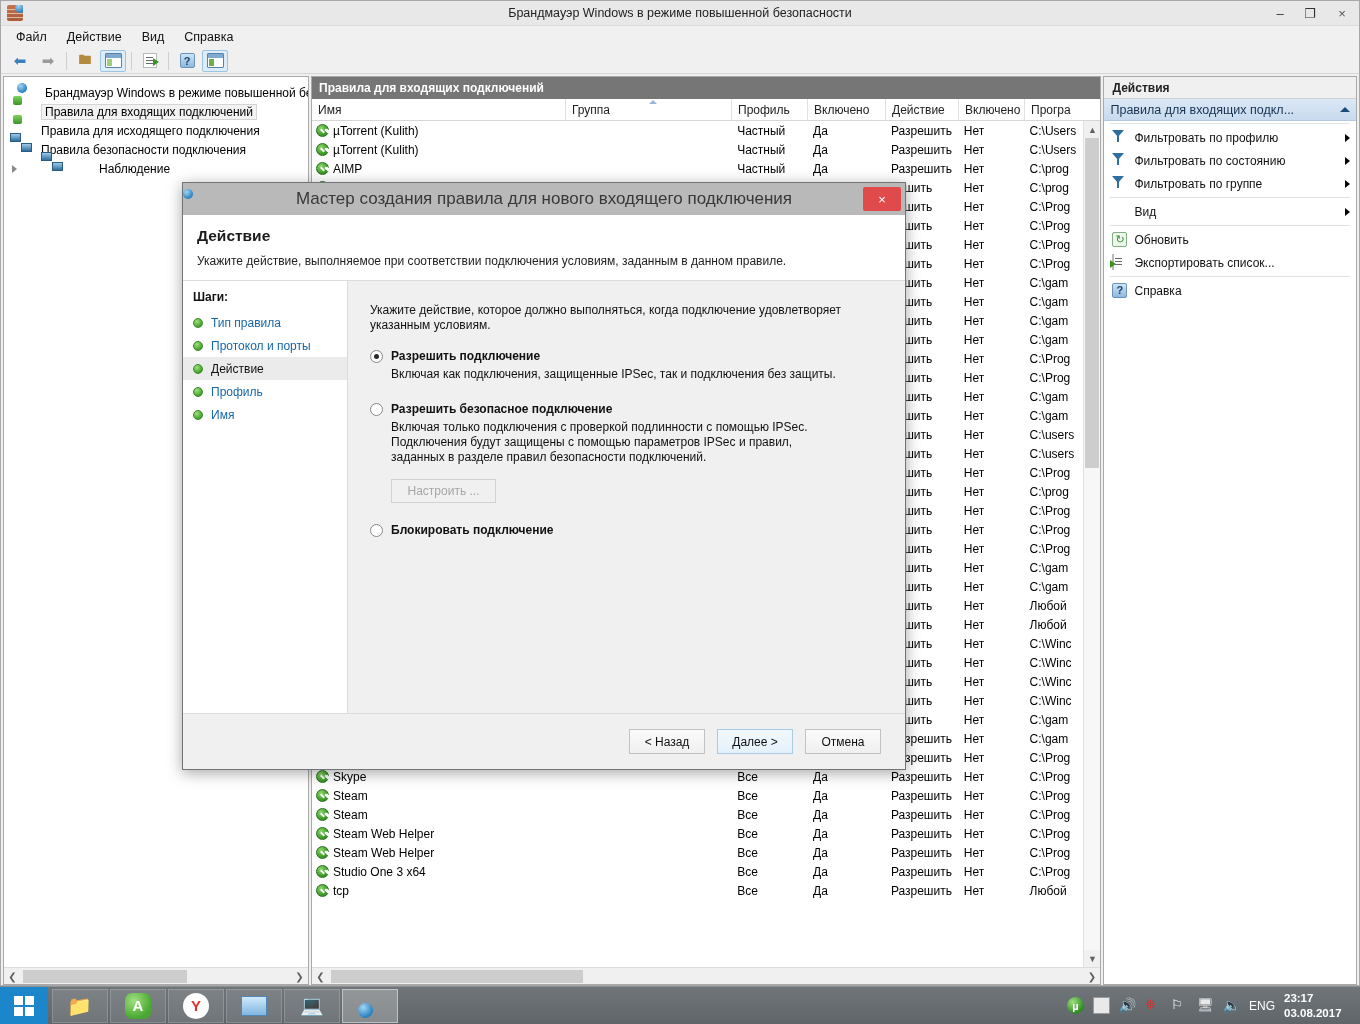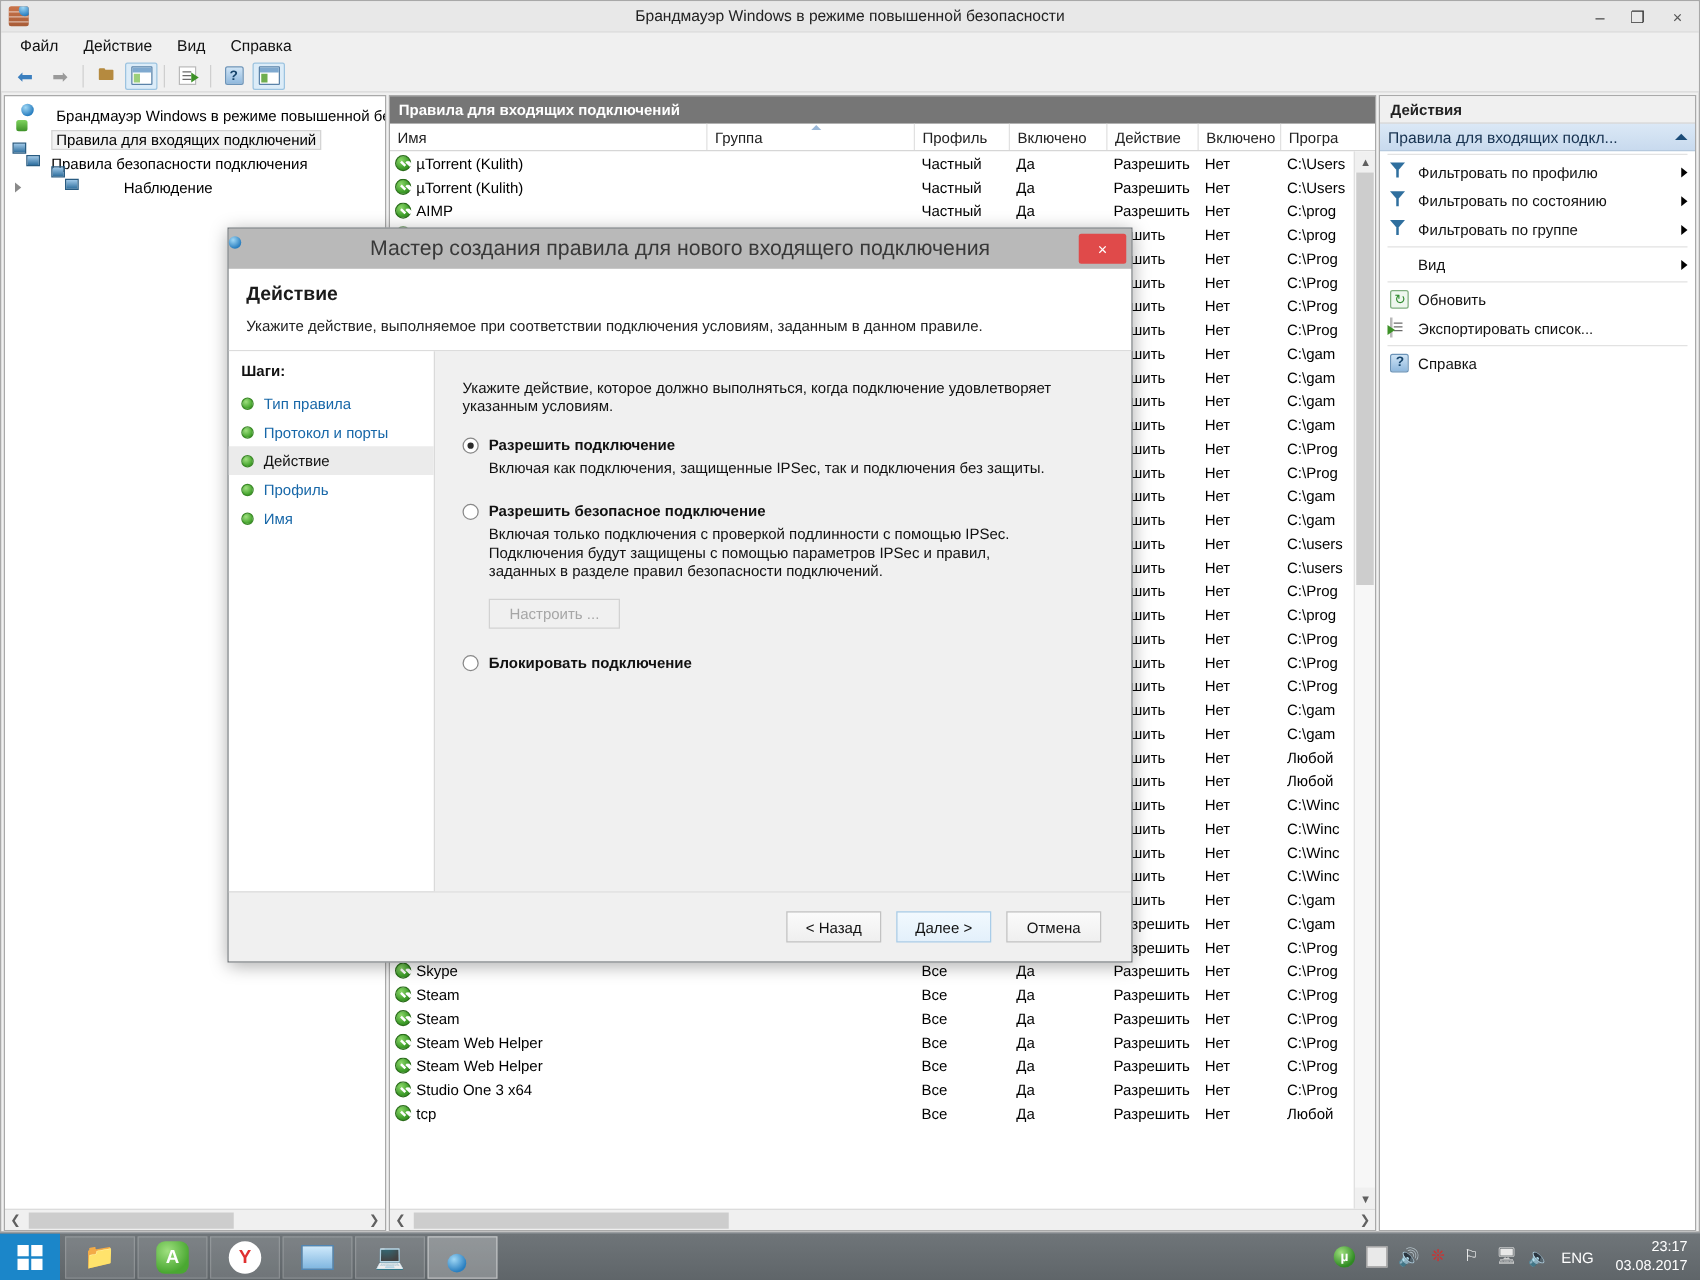--- a/index.html
+++ b/index.html
@@ -251,21 +251,21 @@
   .tb-apps{ display:flex; align-items:center; gap:2px; margin-left:4px; }
   .tb-app{
     width:56px;height:34px; background:rgba(255,255,255,.10);
     border:1px solid rgba(255,255,255,.18);
     display:flex;align-items:center;justify-content:center; position:relative;
   }
   .tb-app.active{ background:rgba(255,255,255,.25); border-color:rgba(255,255,255,.45); }
   .tray{ margin-left:auto; display:flex; align-items:center; gap:9px; padding-right:10px; }
   .tray .ticon2{ width:17px;height:17px; position:relative; }
   .tray .lang{ color:#fff; font-size:12px; }
-  .clock{ color:#fff; font-size:11.5px; text-align:right; line-height:15px; min-width:66px; }
+  .clock{ color:#fff; font-size:11.5px; text-align:left; line-height:15px; min-width:66px;font-weight:bold; }
   
   .fw-icon{
     width:16px;height:16px;
     background:
       linear-gradient(#c9744a,#a85c37);
     border-radius:2px; position:relative; overflow:hidden;
   }
   .fw-icon::before{
     content:""; position:absolute; left:0; right:0; top:4px; height:1px; background:rgba(255,255,255,.55);
     box-shadow:0 4px 0 rgba(255,255,255,.55), 0 8px 0 rgba(255,255,255,.55);
@@ -387,20 +387,24 @@
     <div class="tree-pane">
       <div class="tree-inner">
         <div class="tnode">
           <span class="expander"></span>
           <span class="ticon"><span class="fw-icon"></span></span>
           <span class="tlabel">Брандмауэр Windows в режиме повышенной безоп</span>
         </div>
         <div class="tnode child sel">
           <span class="ticon"><span class="rule-icon"></span></span>
           <span class="tlabel">Правила для входящих подключений</span>
+        </div>
+        <div class="tnode child">
+          <span class="ticon"><span class="rule-icon"></span></span>
+          <span class="tlabel">Правила для исходящего подключения</span>
         </div>
         <div class="tnode child">
           <span class="ticon"><span class="sec-icon"></span></span>
           <span class="tlabel">Правила безопасности подключения</span>
         </div>
         <div class="tnode" style="padding-left:2px;gap:31px;">
           <span class="expander has"></span>
           <span class="ticon"><span class="sec-icon"></span></span>
           <span class="tlabel">Наблюдение</span>
         </div>

